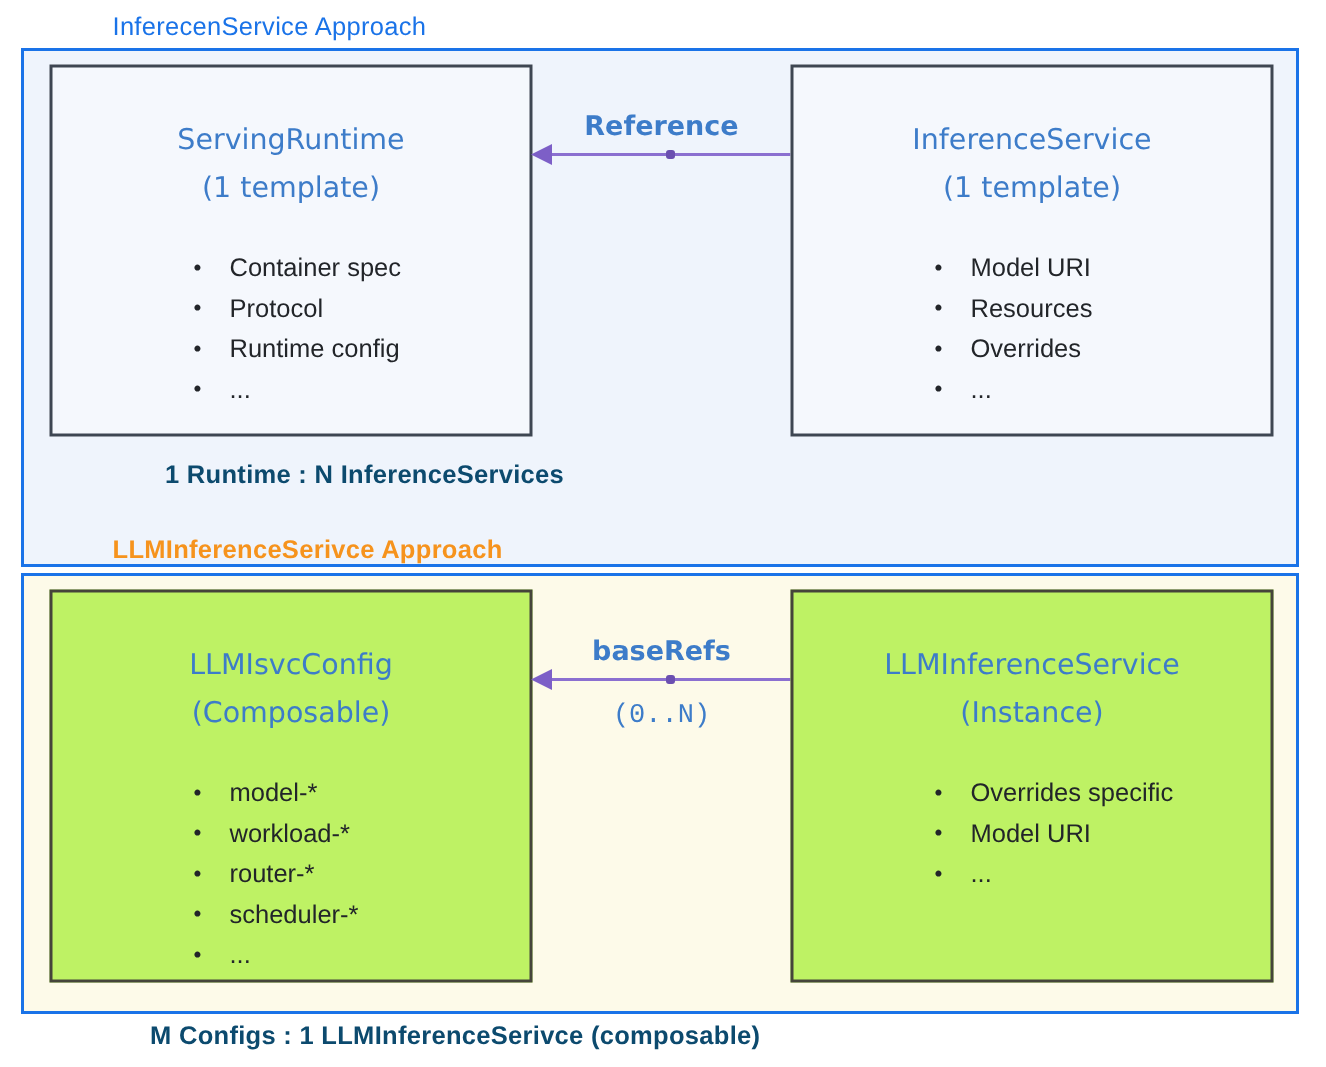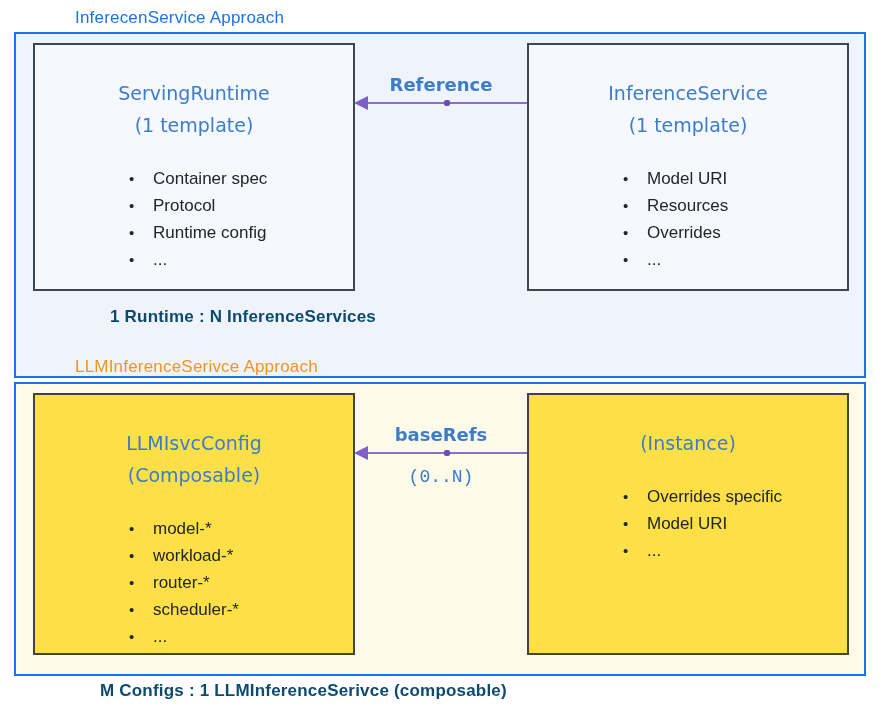--- a/index.html
+++ b/index.html
@@ -12,41 +12,41 @@
     overflow: hidden;
   }
   .section-title {
     position: absolute;
     left: 75px;
     font-size: 17px;
     font-weight: 500;
     letter-spacing: 0.2px;
   }
   .section-title.s1 { top: 8px; color: #1a73e8; }
-  .section-title.s2 { top: 357px; color: #f6931d; }
+  .section-title.s2 { top: 357px; color: #f6931d; font-weight: bold; }
 
   .container {
     position: absolute;
     left: 14px;
     width: 852px;
     border: 2px solid #1a73e8;
     box-sizing: border-box;
   }
   .container.c1 { top: 32px; height: 346px; background: #eff4fc; padding-left: 32px; }
   .container.c2 { top: 382px; height: 294px; background: #fdfae9; }
 
   .box {
     position: absolute;
     top: 9px;
     width: 322px;
     box-sizing: border-box;
     border: 2px solid #3e4652;
   }
   .c1 .box { height: 248px; background: #f5f8fd; }
-  .c2 .box { height: 262px; background: #fde047; border-color: #45443a; }
+  .c2 .box { height: 262px; background: #bef264; border-color: #45443a; }
   .box.left-box  { left: 17px; }
   .box.right-box { left: 511px; }
 
   .box-title {
     margin-top: 32px;
     text-align: center;
     color: #3d7cc9;
     font-family: "DejaVu Sans", sans-serif;
     font-size: 19px;
     line-height: 32px;
@@ -203,20 +203,21 @@
       <div class="arrow-label">baseRefs</div>
       <div class="arrow-line">
         <span class="arrow-head"></span>
         <span class="arrow-dot"></span>
       </div>
       <div class="arrow-sublabel">(0..N)</div>
     </div>
 
     <div class="box right-box">
       <div class="box-title">
+        <div>LLMInferenceService</div>
         <div>(Instance)</div>
       </div>
       <ul>
           <li>Overrides specific</li>
           <li>Model URI</li>
           <li>...</li>
         </ul>
     </div>
 
   </div>

